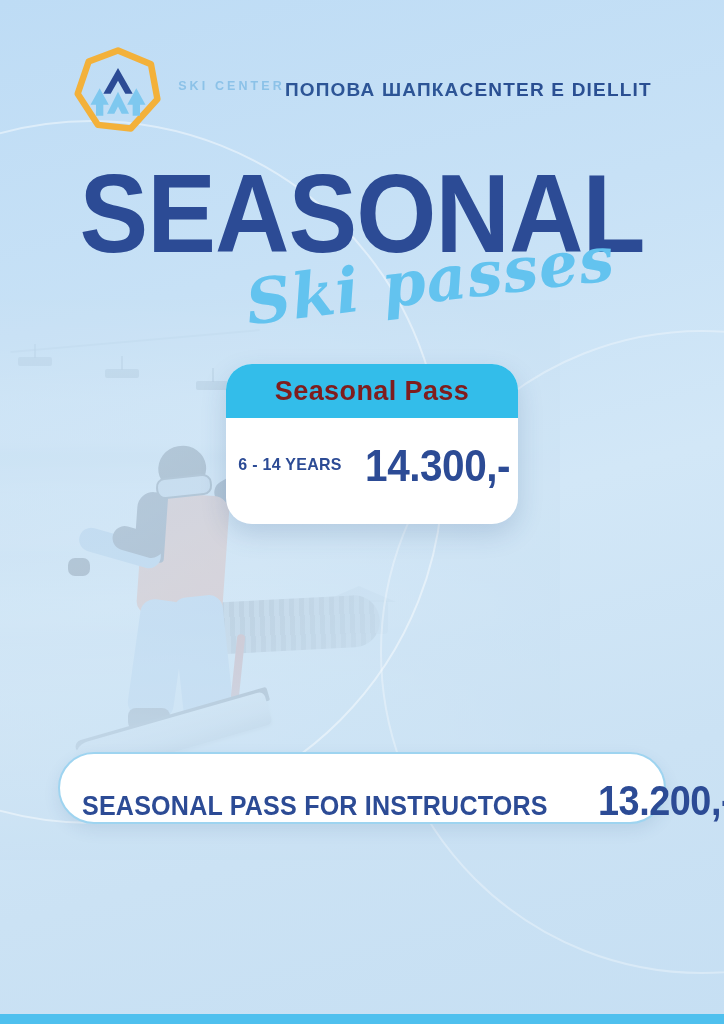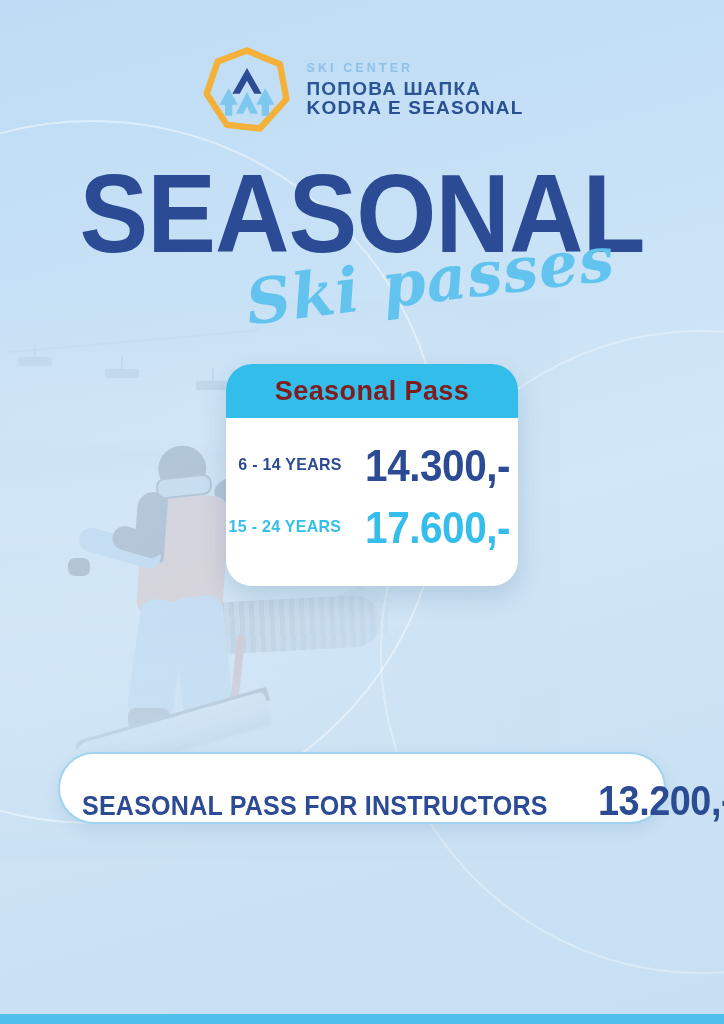--- a/index.html
+++ b/index.html
@@ -245,21 +245,21 @@
   
   .logo-block {
     position: absolute;
     left: 0; right: 0; top: 46px;
     display: flex;
     justify-content: center;
     align-items: center;
     gap: 14px;
   }
   .logo-mark { width: 92px; height: 88px; flex: none; }
-  .logo-text { display: flex; flex-direction: column; line-height: 1; }
+  .logo-text { display: flex; flex-direction: row; line-height: 1; }
   .logo-kicker {
     font-size: 12.5px;
     letter-spacing: 3.1px;
     font-weight: bold;
     color: #8cc2e8;
     margin-bottom: 4px;
   }
   .logo-line {
     font-size: 19px;
     font-weight: bold;
@@ -450,42 +450,38 @@
     <svg class="logo-mark" viewBox="0 0 100 96">
       <path d="M50 5 L86 20 L93 58 L64 90 L28 86 L6 52 L18 17 Z" fill="none" stroke="#f3b13a" stroke-width="7" stroke-linejoin="round"></path>
       <path d="M50 24 L66 52 L58 52 L50 38 L42 52 L34 52 Z" fill="#2c4b95"></path>
       <path d="M30 46 L40 64 L34 64 L34 76 L26 76 L26 64 L20 64 Z" fill="#7ec8ef"></path>
       <path d="M70 46 L80 64 L74 64 L74 76 L66 76 L66 64 L60 64 Z" fill="#7ec8ef"></path>
       <path d="M50 50 L62 74 L54 74 L50 66 L46 74 L38 74 Z" fill="#7ec8ef"></path>
     </svg>
     <div class="logo-text">
       <span class="logo-kicker">SKI CENTER</span>
       <span class="logo-line">ПОПОВА ШАПКА</span>
-      <span class="logo-line l2">KODRA E SEASONAL</span>
+      <span class="logo-line l2">CENTER E DIELLIT</span>
     </div>
   </div>
 
   <div class="headline">
     <span class="headline-main">SEASONAL</span>
     <span class="headline-script">Ski passes</span>
   </div>
 
   <div class="price-card">
     <div class="card-header">
       <span class="card-header-title">Seasonal Pass</span>
     </div>
     <div class="card-body">
       <div class="price-row row-navy">
         <span class="price-age">6 - 14 YEARS</span>
         <span class="price-value">14.300,-</span>
       </div>
-      <div class="price-row row-cyan">
-        <span class="price-age">15 - 24 YEARS</span>
-        <span class="price-value">17.600,-</span>
-      </div>
     </div>
   </div>
 
   <div class="instructor-bar">
     <span class="instructor-label">SEASONAL PASS FOR INSTRUCTORS</span>
     <span class="instructor-price">13.200,-</span>
   </div>
 
   <div class="bottom-strip"></div>
 </div>

